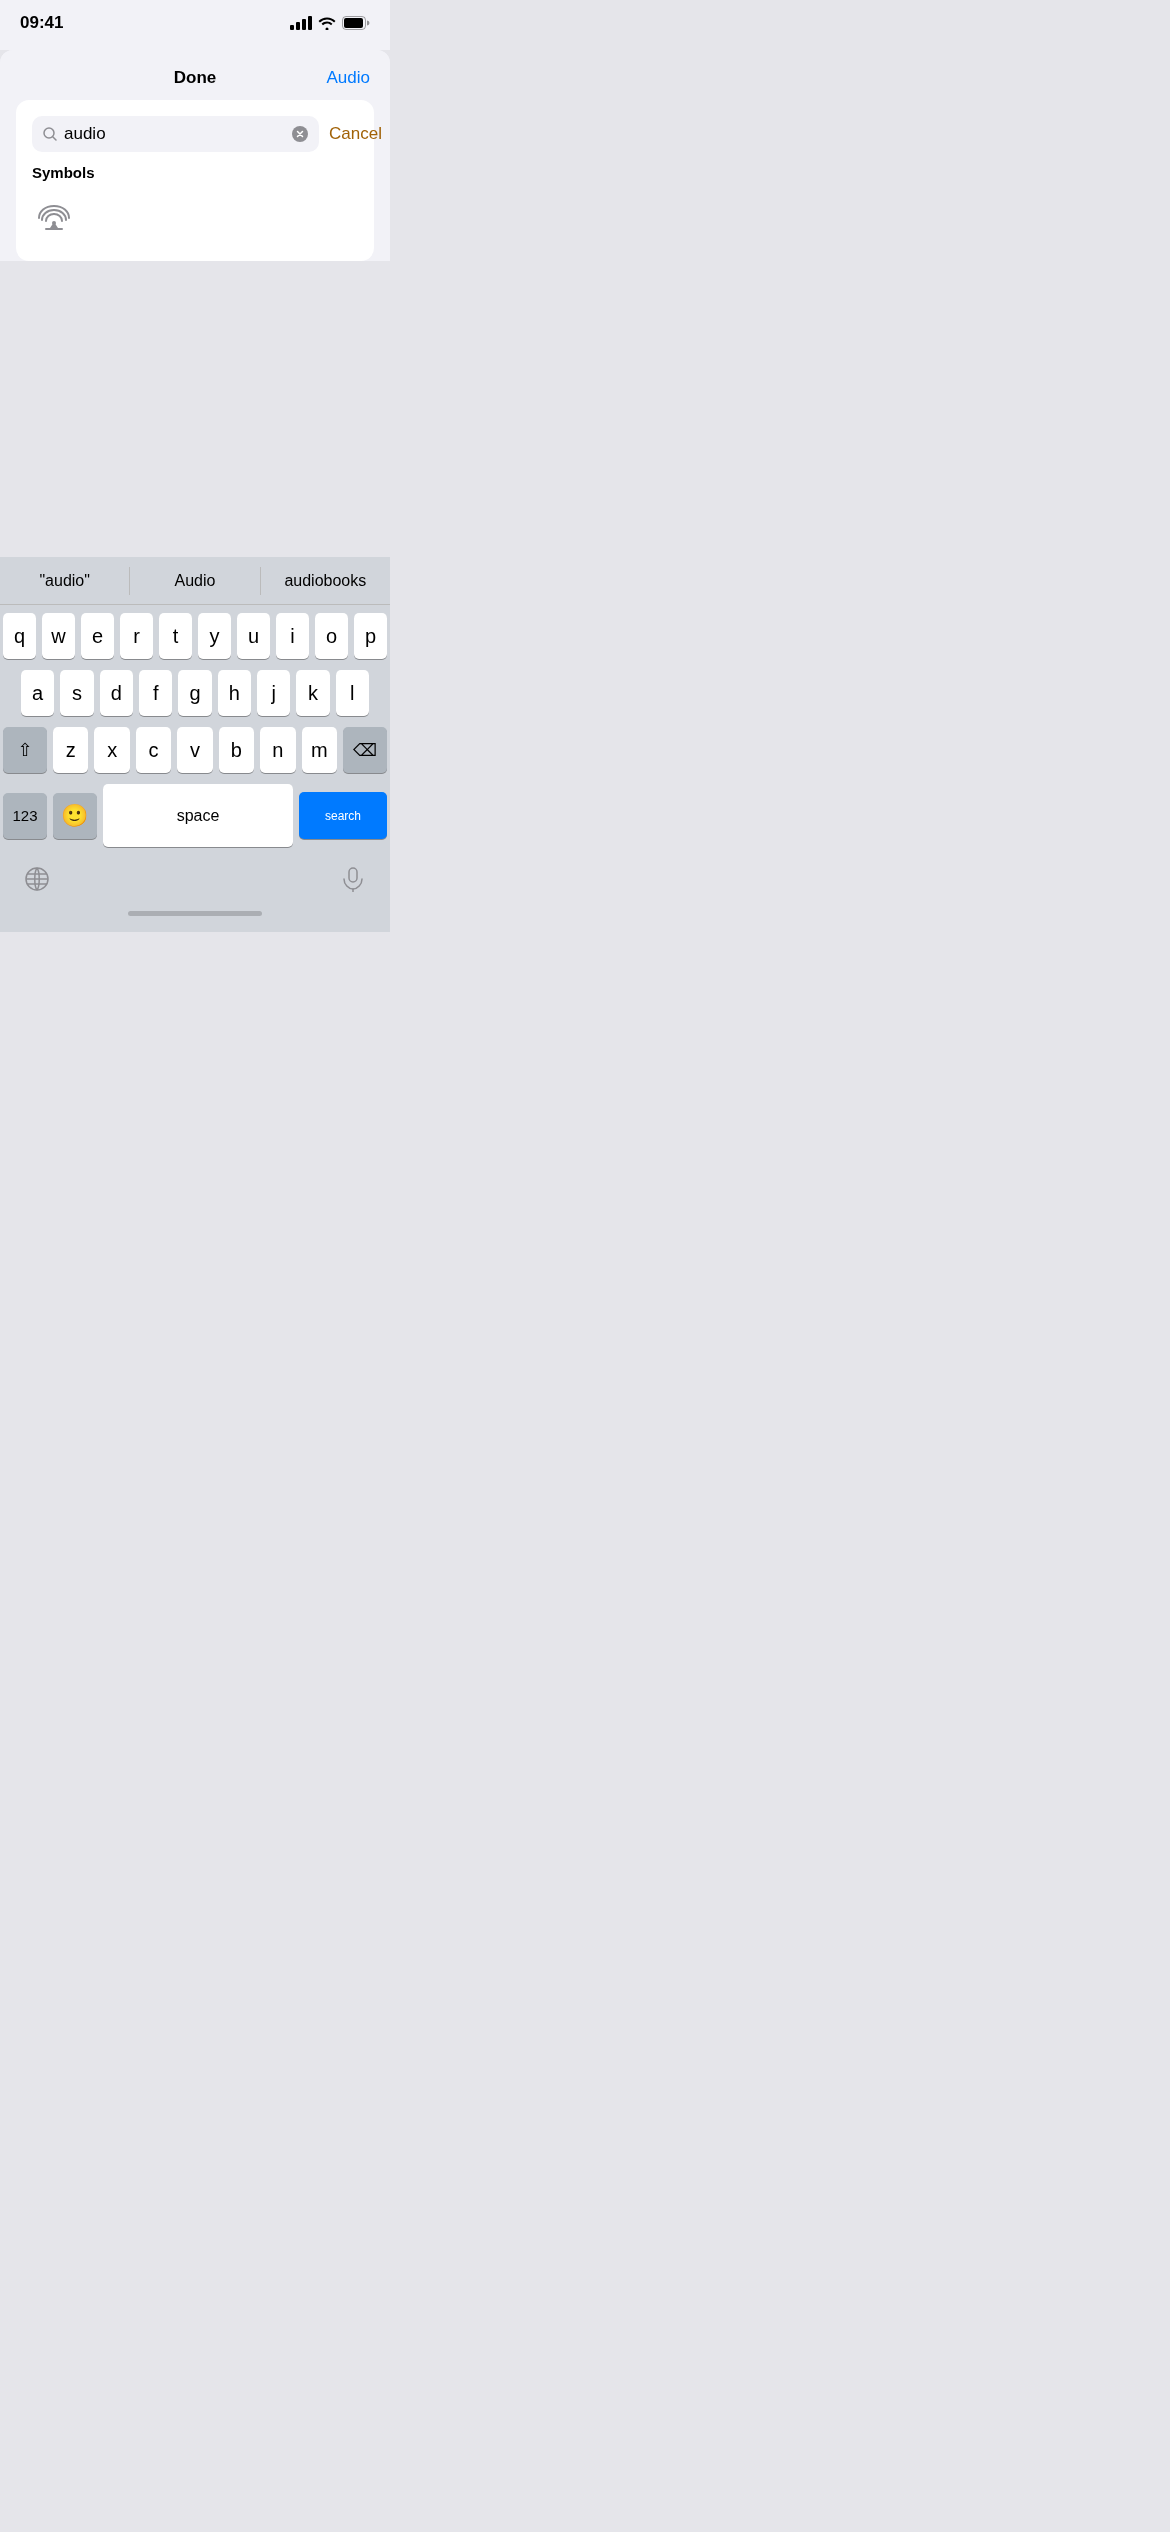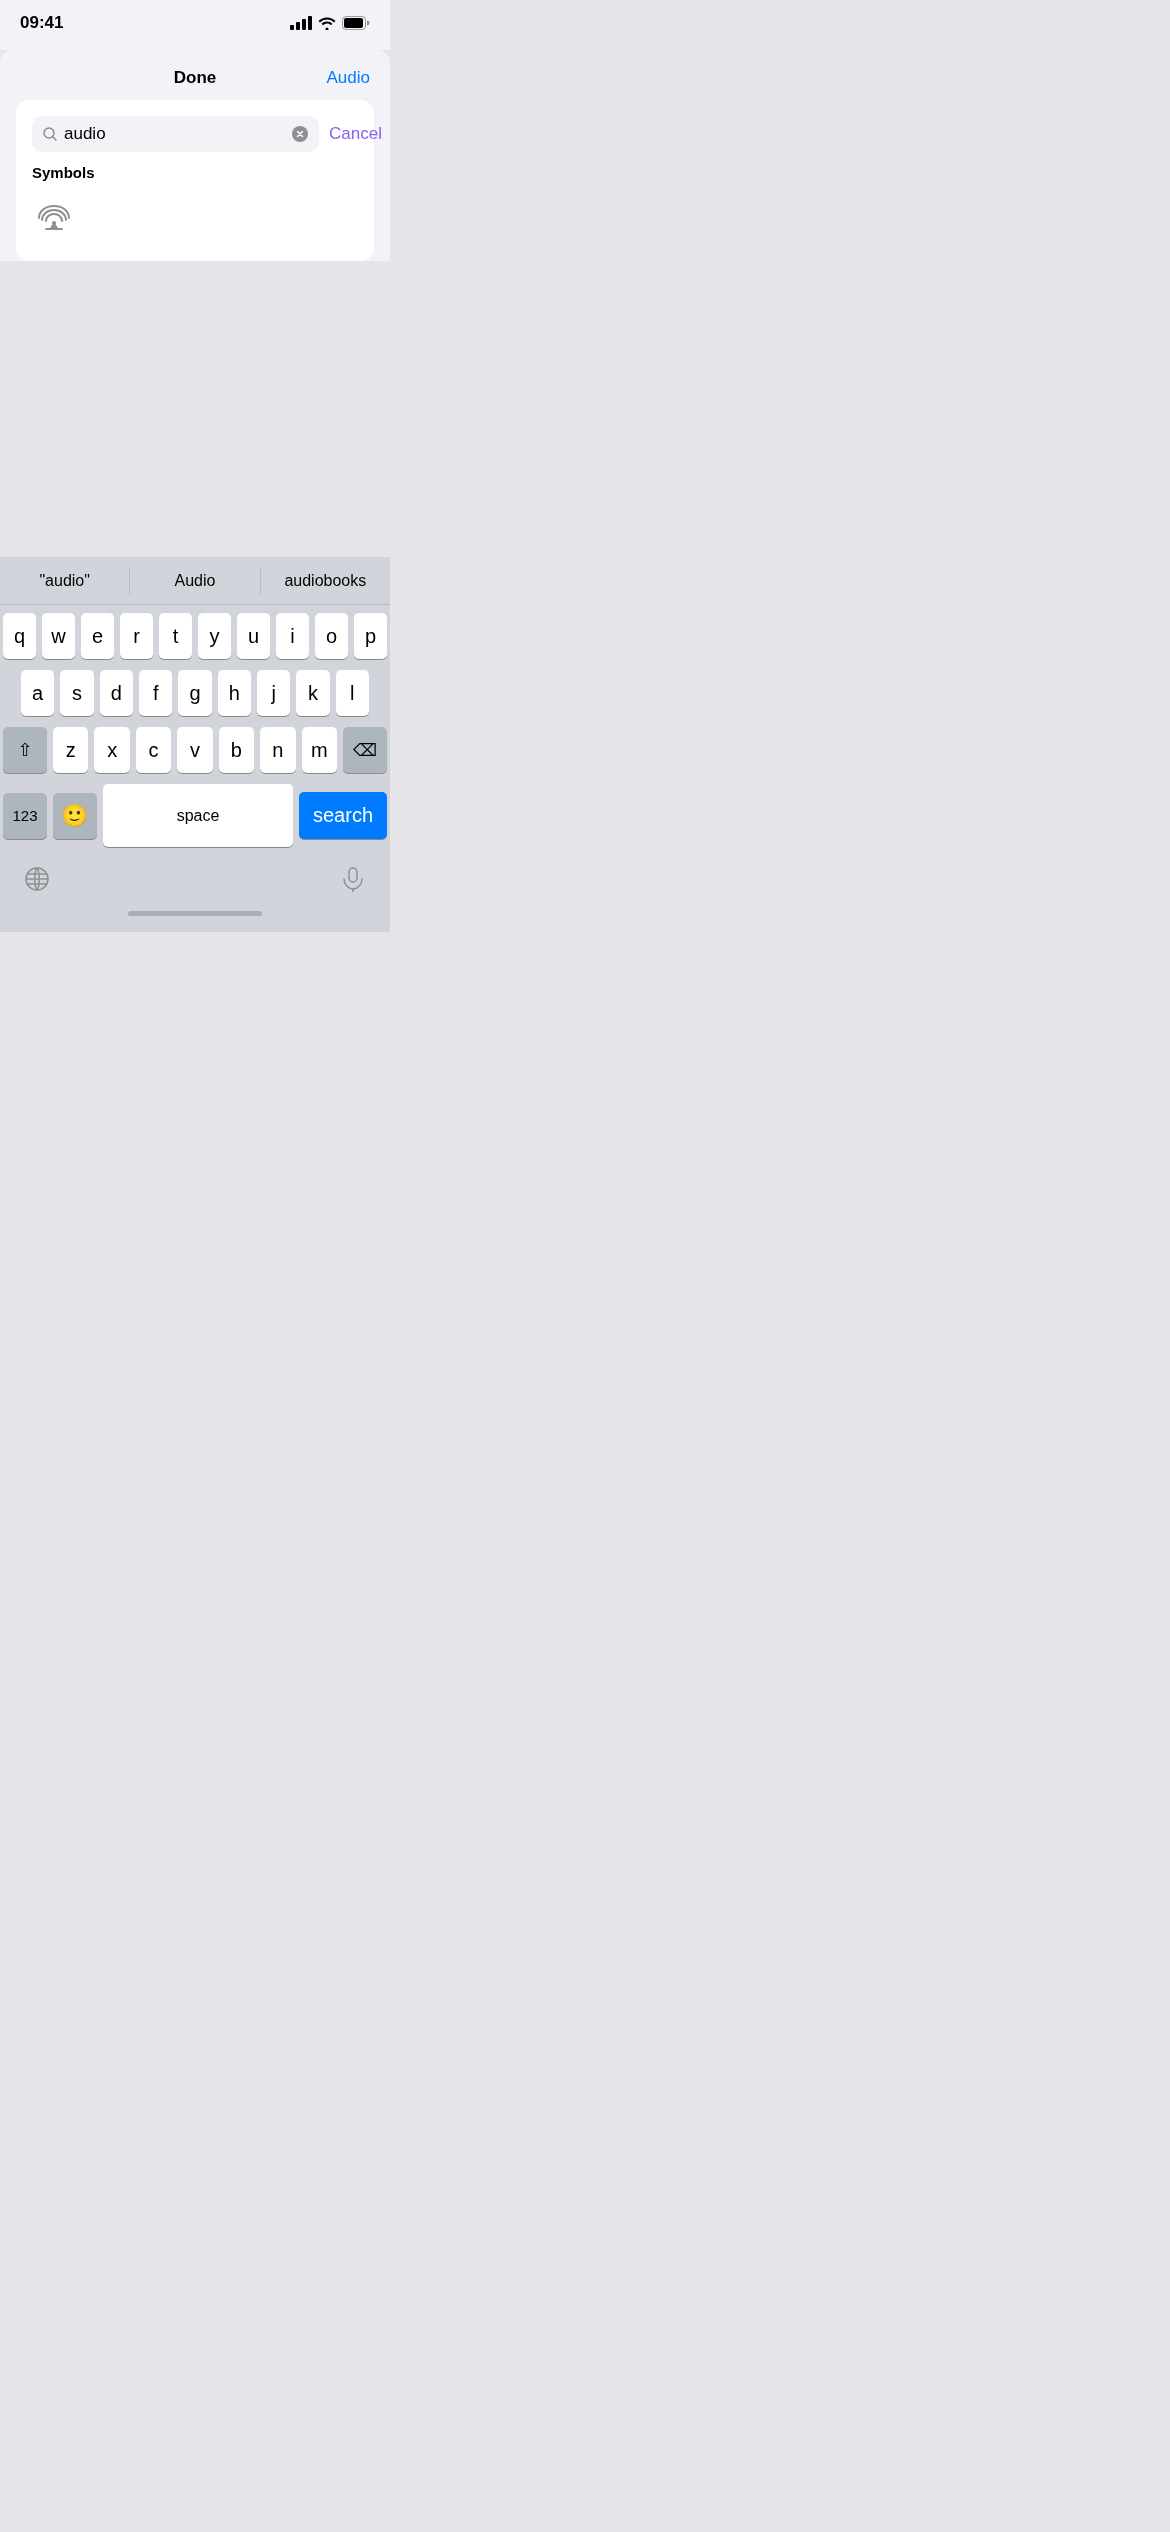--- a/index.html
+++ b/index.html
@@ -107,21 +107,21 @@
     .clear-btn {
       background: none;
       border: none;
       cursor: pointer;
       display: flex;
       align-items: center;
     }
 
     .cancel-btn {
       font-size: 17px;
-      color: #8b5cf6;
+      color: #a16207;
       background: none;
       border: none;
       cursor: pointer;
       white-space: nowrap;
       text-align: right;
     }
 
     
     .symbols-section {
       padding: 12px 0 8px 0;
@@ -282,21 +282,21 @@
 
     .key-search {
       background: #007aff;
       border-radius: 5px;
       height: 47px;
       min-width: 88px;
       flex: 0 0 88px;
       display: flex;
       align-items: center;
       justify-content: center;
-      font-size: 20px;
+      font-size: 12px;
       color: #fff;
       cursor: pointer;
       box-shadow: 0 1px 0 rgba(0,0,0,0.35);
     }
 
     
     .bottom-accessory {
       background: #d1d5db;
       display: flex;
       justify-content: space-between;

